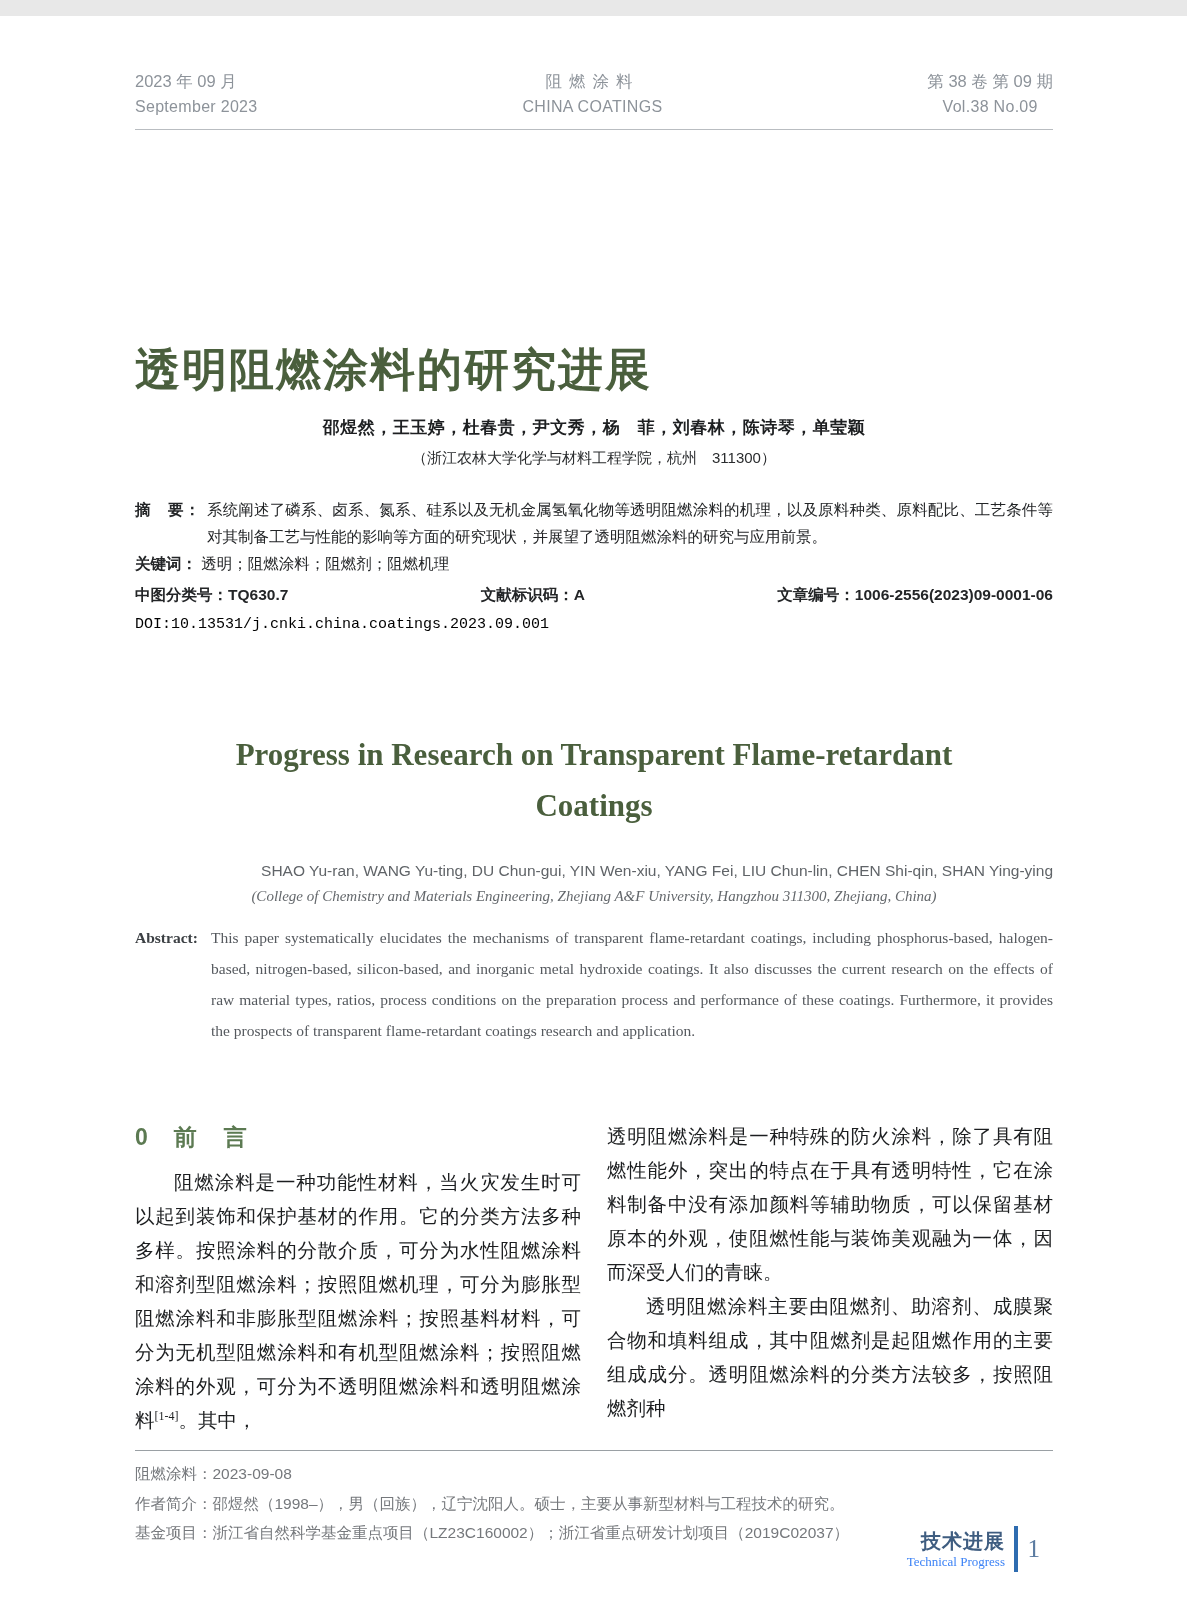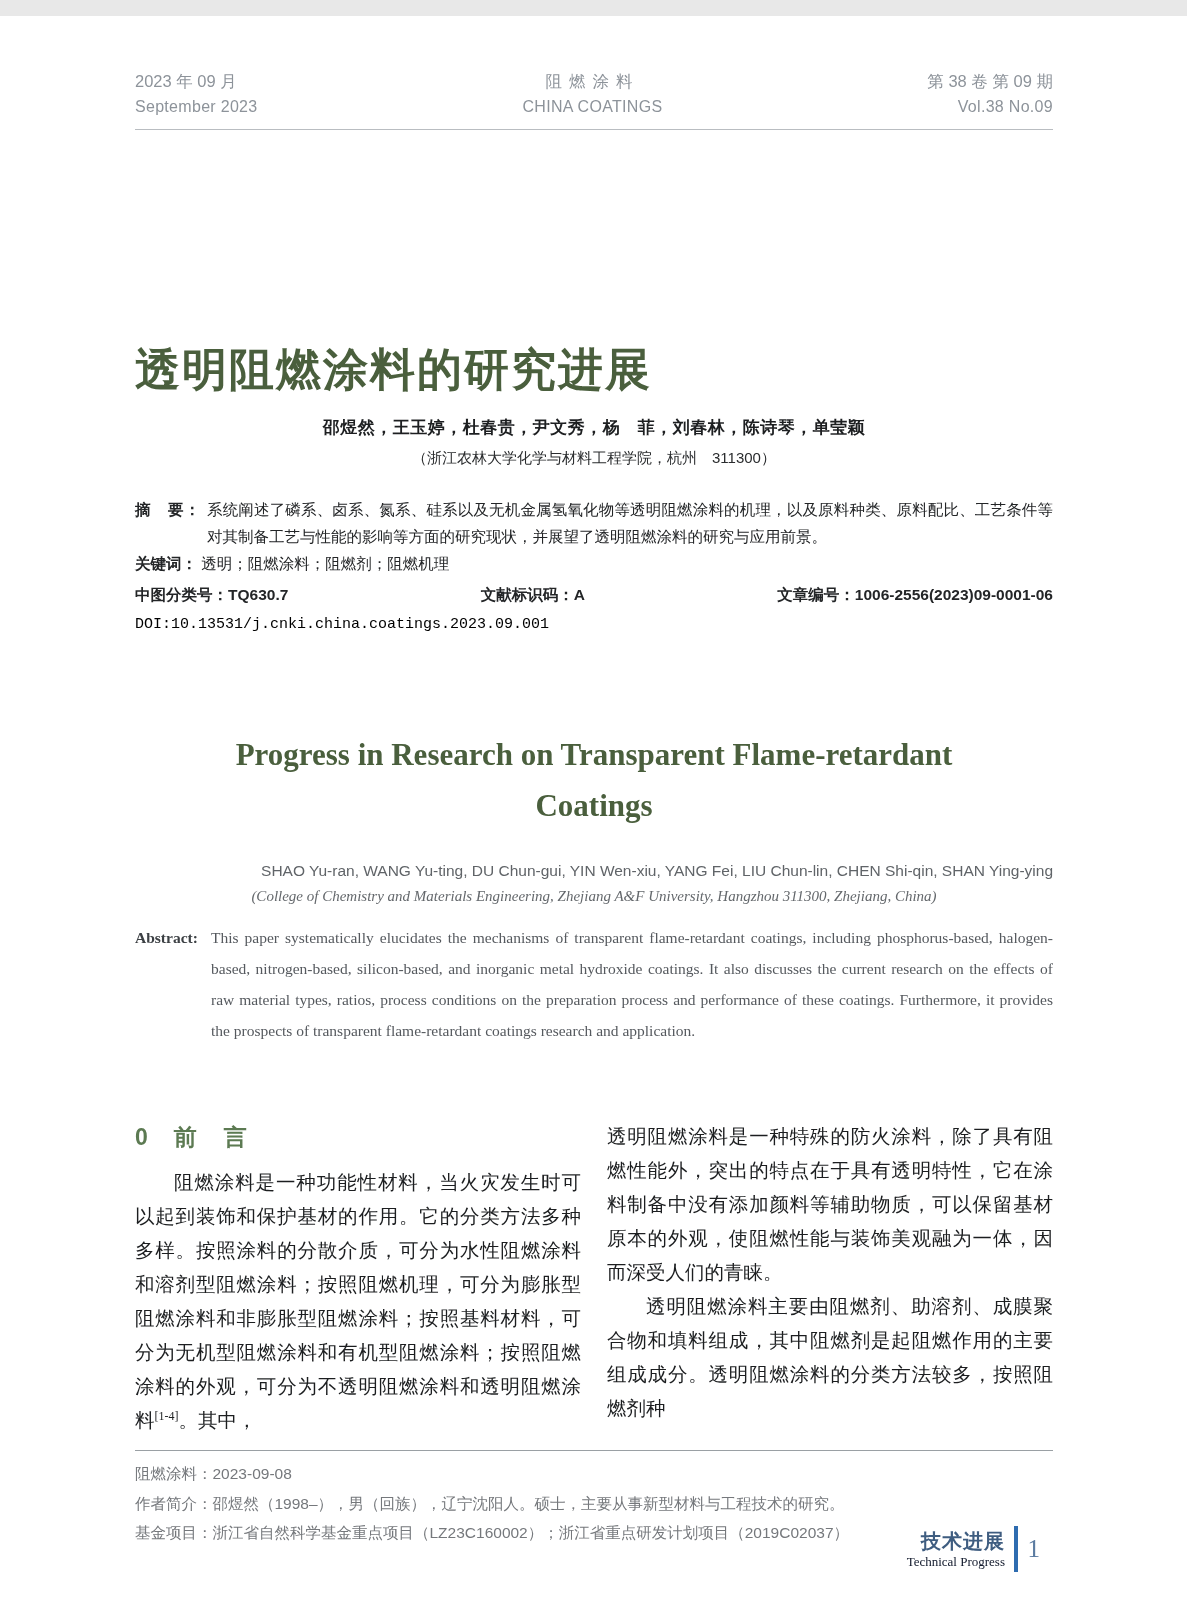--- a/index.html
+++ b/index.html
@@ -19,21 +19,21 @@
   
   .jheader {
     display:flex; justify-content:space-between; align-items:flex-end;
     padding-top:52px; padding-bottom:9px;
     border-bottom:1.5px solid #b9bdc1;
     color:#8d939a;
   }
   .jheader .col { line-height:26px; font-size:16px; }
   .jheader .c-left  { text-align:left;  }
   .jheader .c-mid   { text-align:center; }
-  .jheader .c-right { text-align:right; }
+  .jheader .c-right { text-align:center; }
   .jheader .cn { font-size:16.5px; }
   .jheader .c-mid .cn { letter-spacing:7px; }
   .jheader .en { font-size:16px; letter-spacing:0.3px; }
 
   
   .title-cn {
     margin-top:210px;
     text-align:left;
     font-size:45px; font-weight:bold;
     color:#4a5f3d;
@@ -147,21 +147,21 @@
   .pfooter {
     position:absolute; right:147px; bottom:42px;
     display:flex; align-items:center;
   }
   .pfooter .labels { text-align:right; padding-right:9px; }
   .pfooter .f-cn {
     color:#3f5d80; font-size:20px; font-weight:bold;
     letter-spacing:1px; line-height:24px;
   }
   .pfooter .f-en {
-    color:#0f172a; font-family:"Liberation Serif", serif;
+    color:#3b82f6; font-family:"Liberation Serif", serif;
     font-size:13px; line-height:17px;
   }
   .pfooter .vbar {
     width:3.5px; height:46px; background:#2e6cb0;
   }
   .pfooter .pnum {
     font-family:"Liberation Serif", serif;
     color:#5b7ba1; font-size:25px; padding-left:10px;
   }
 </style>

